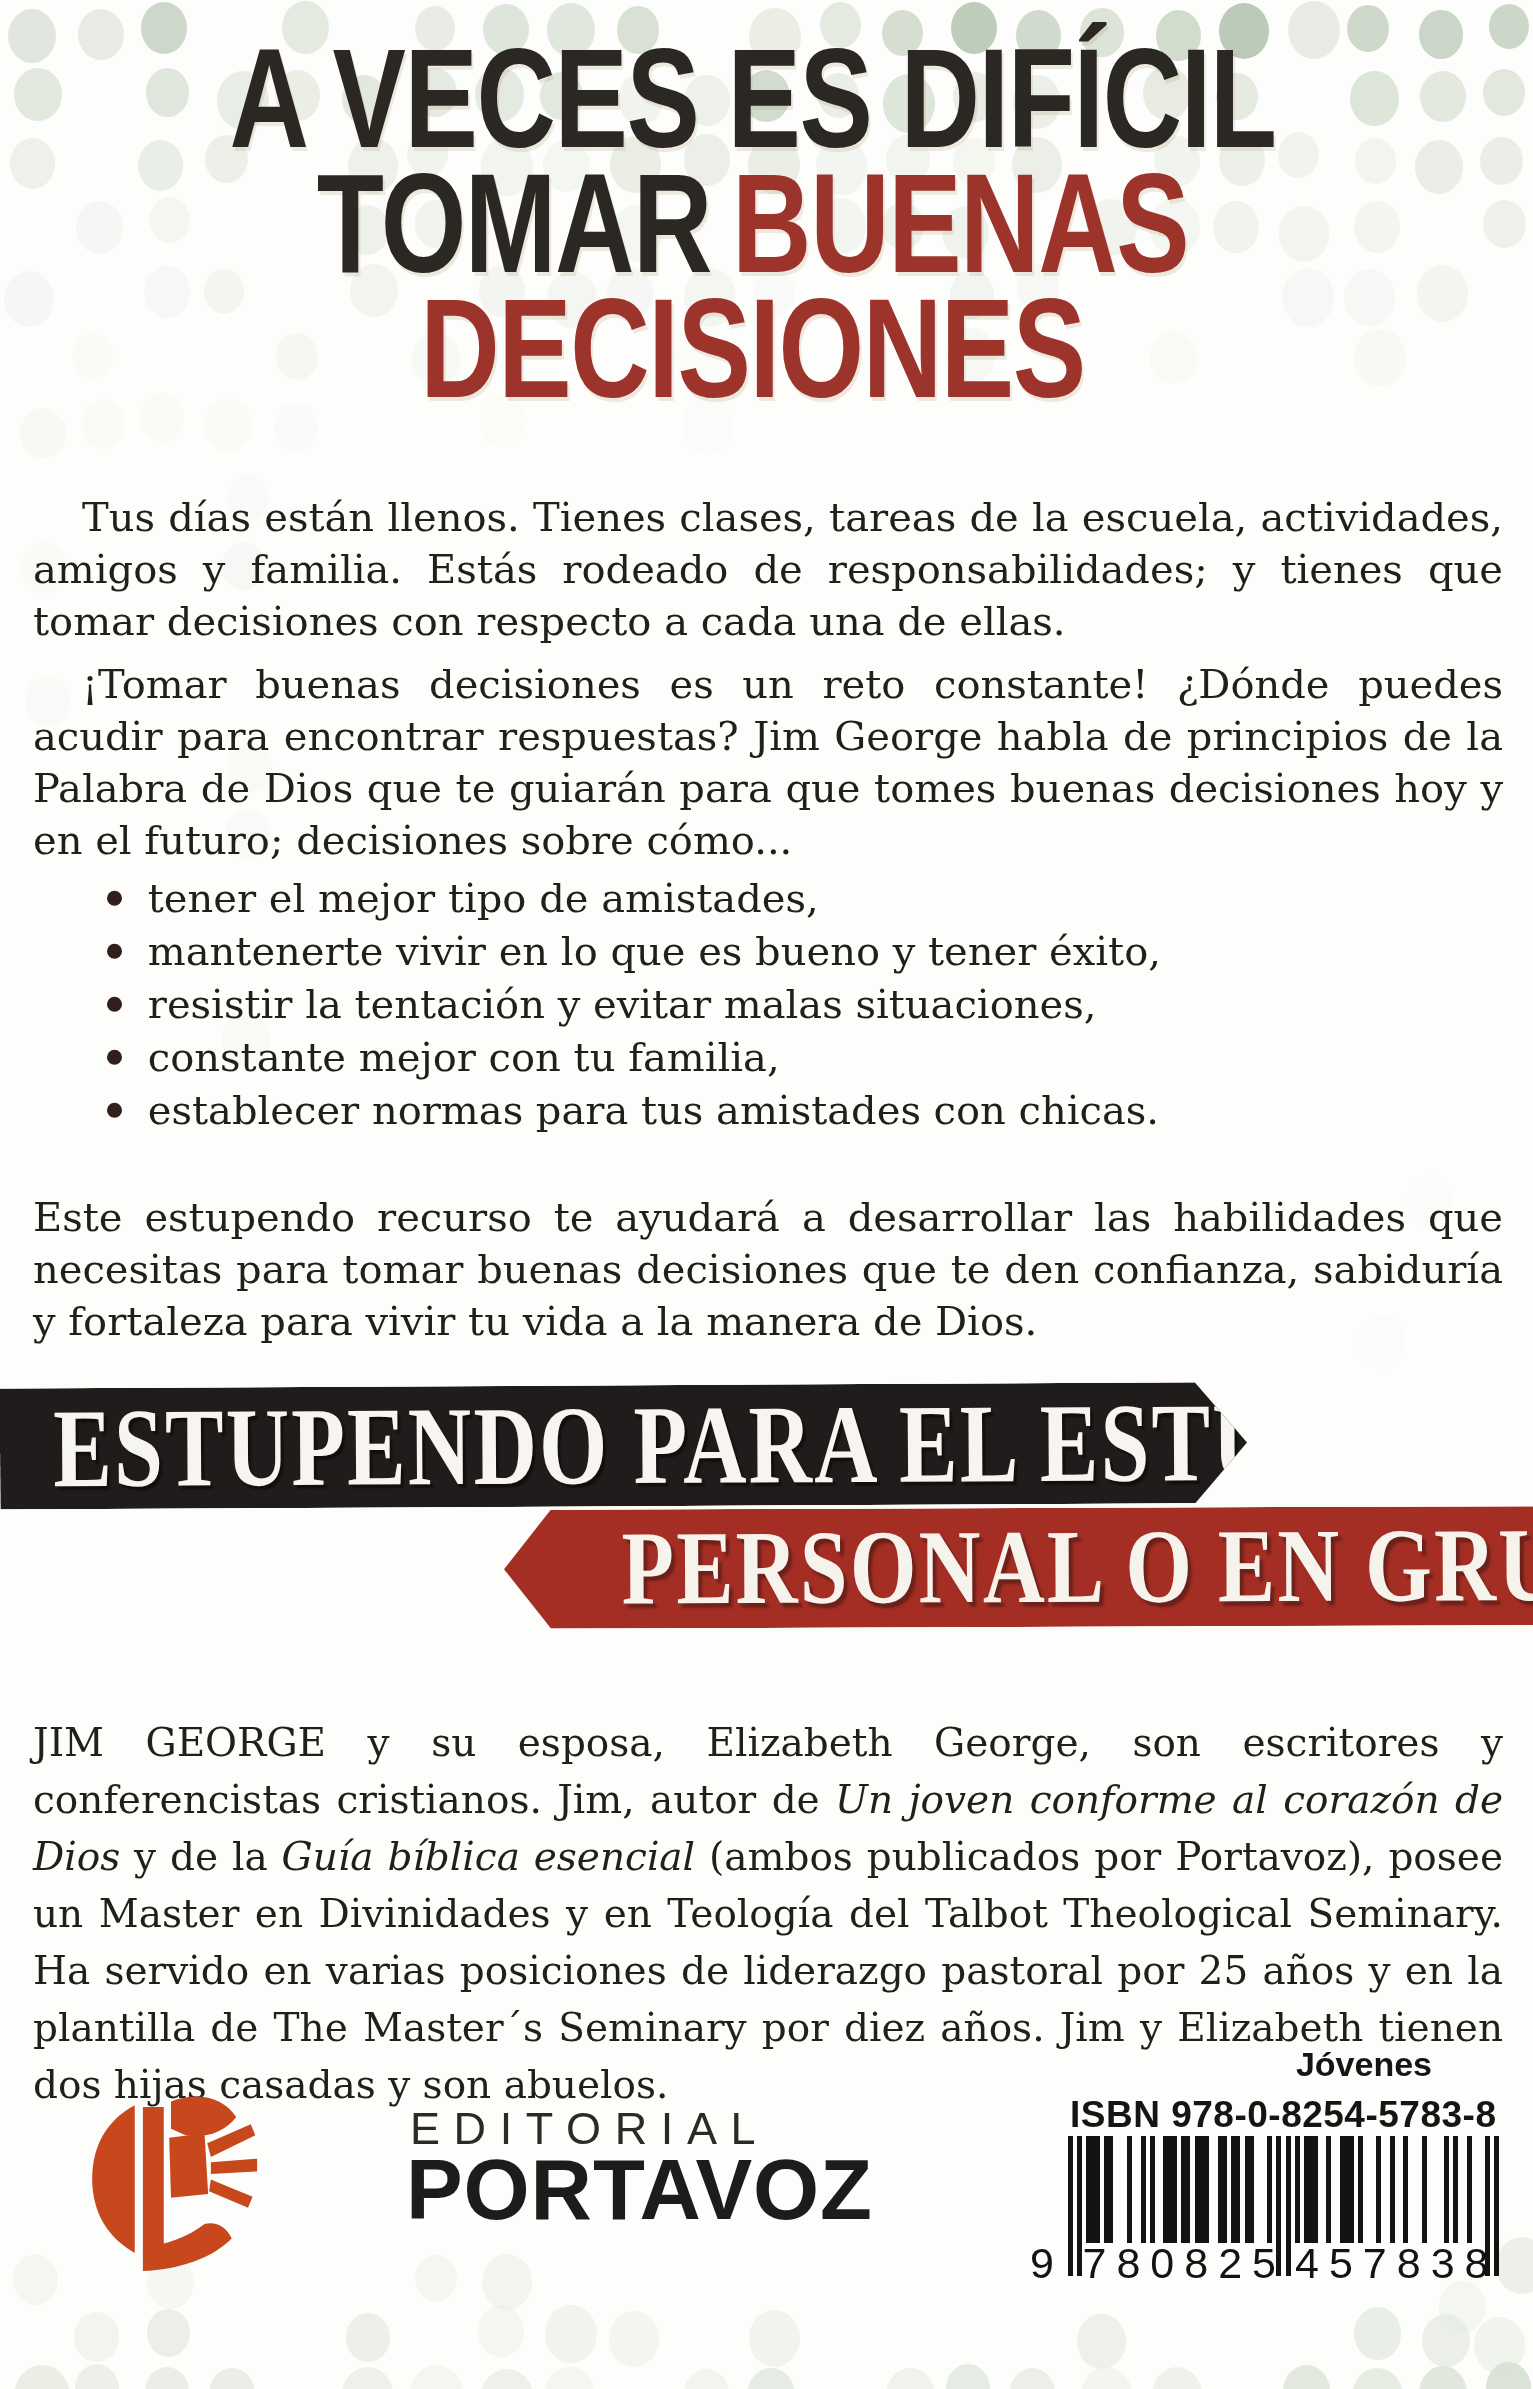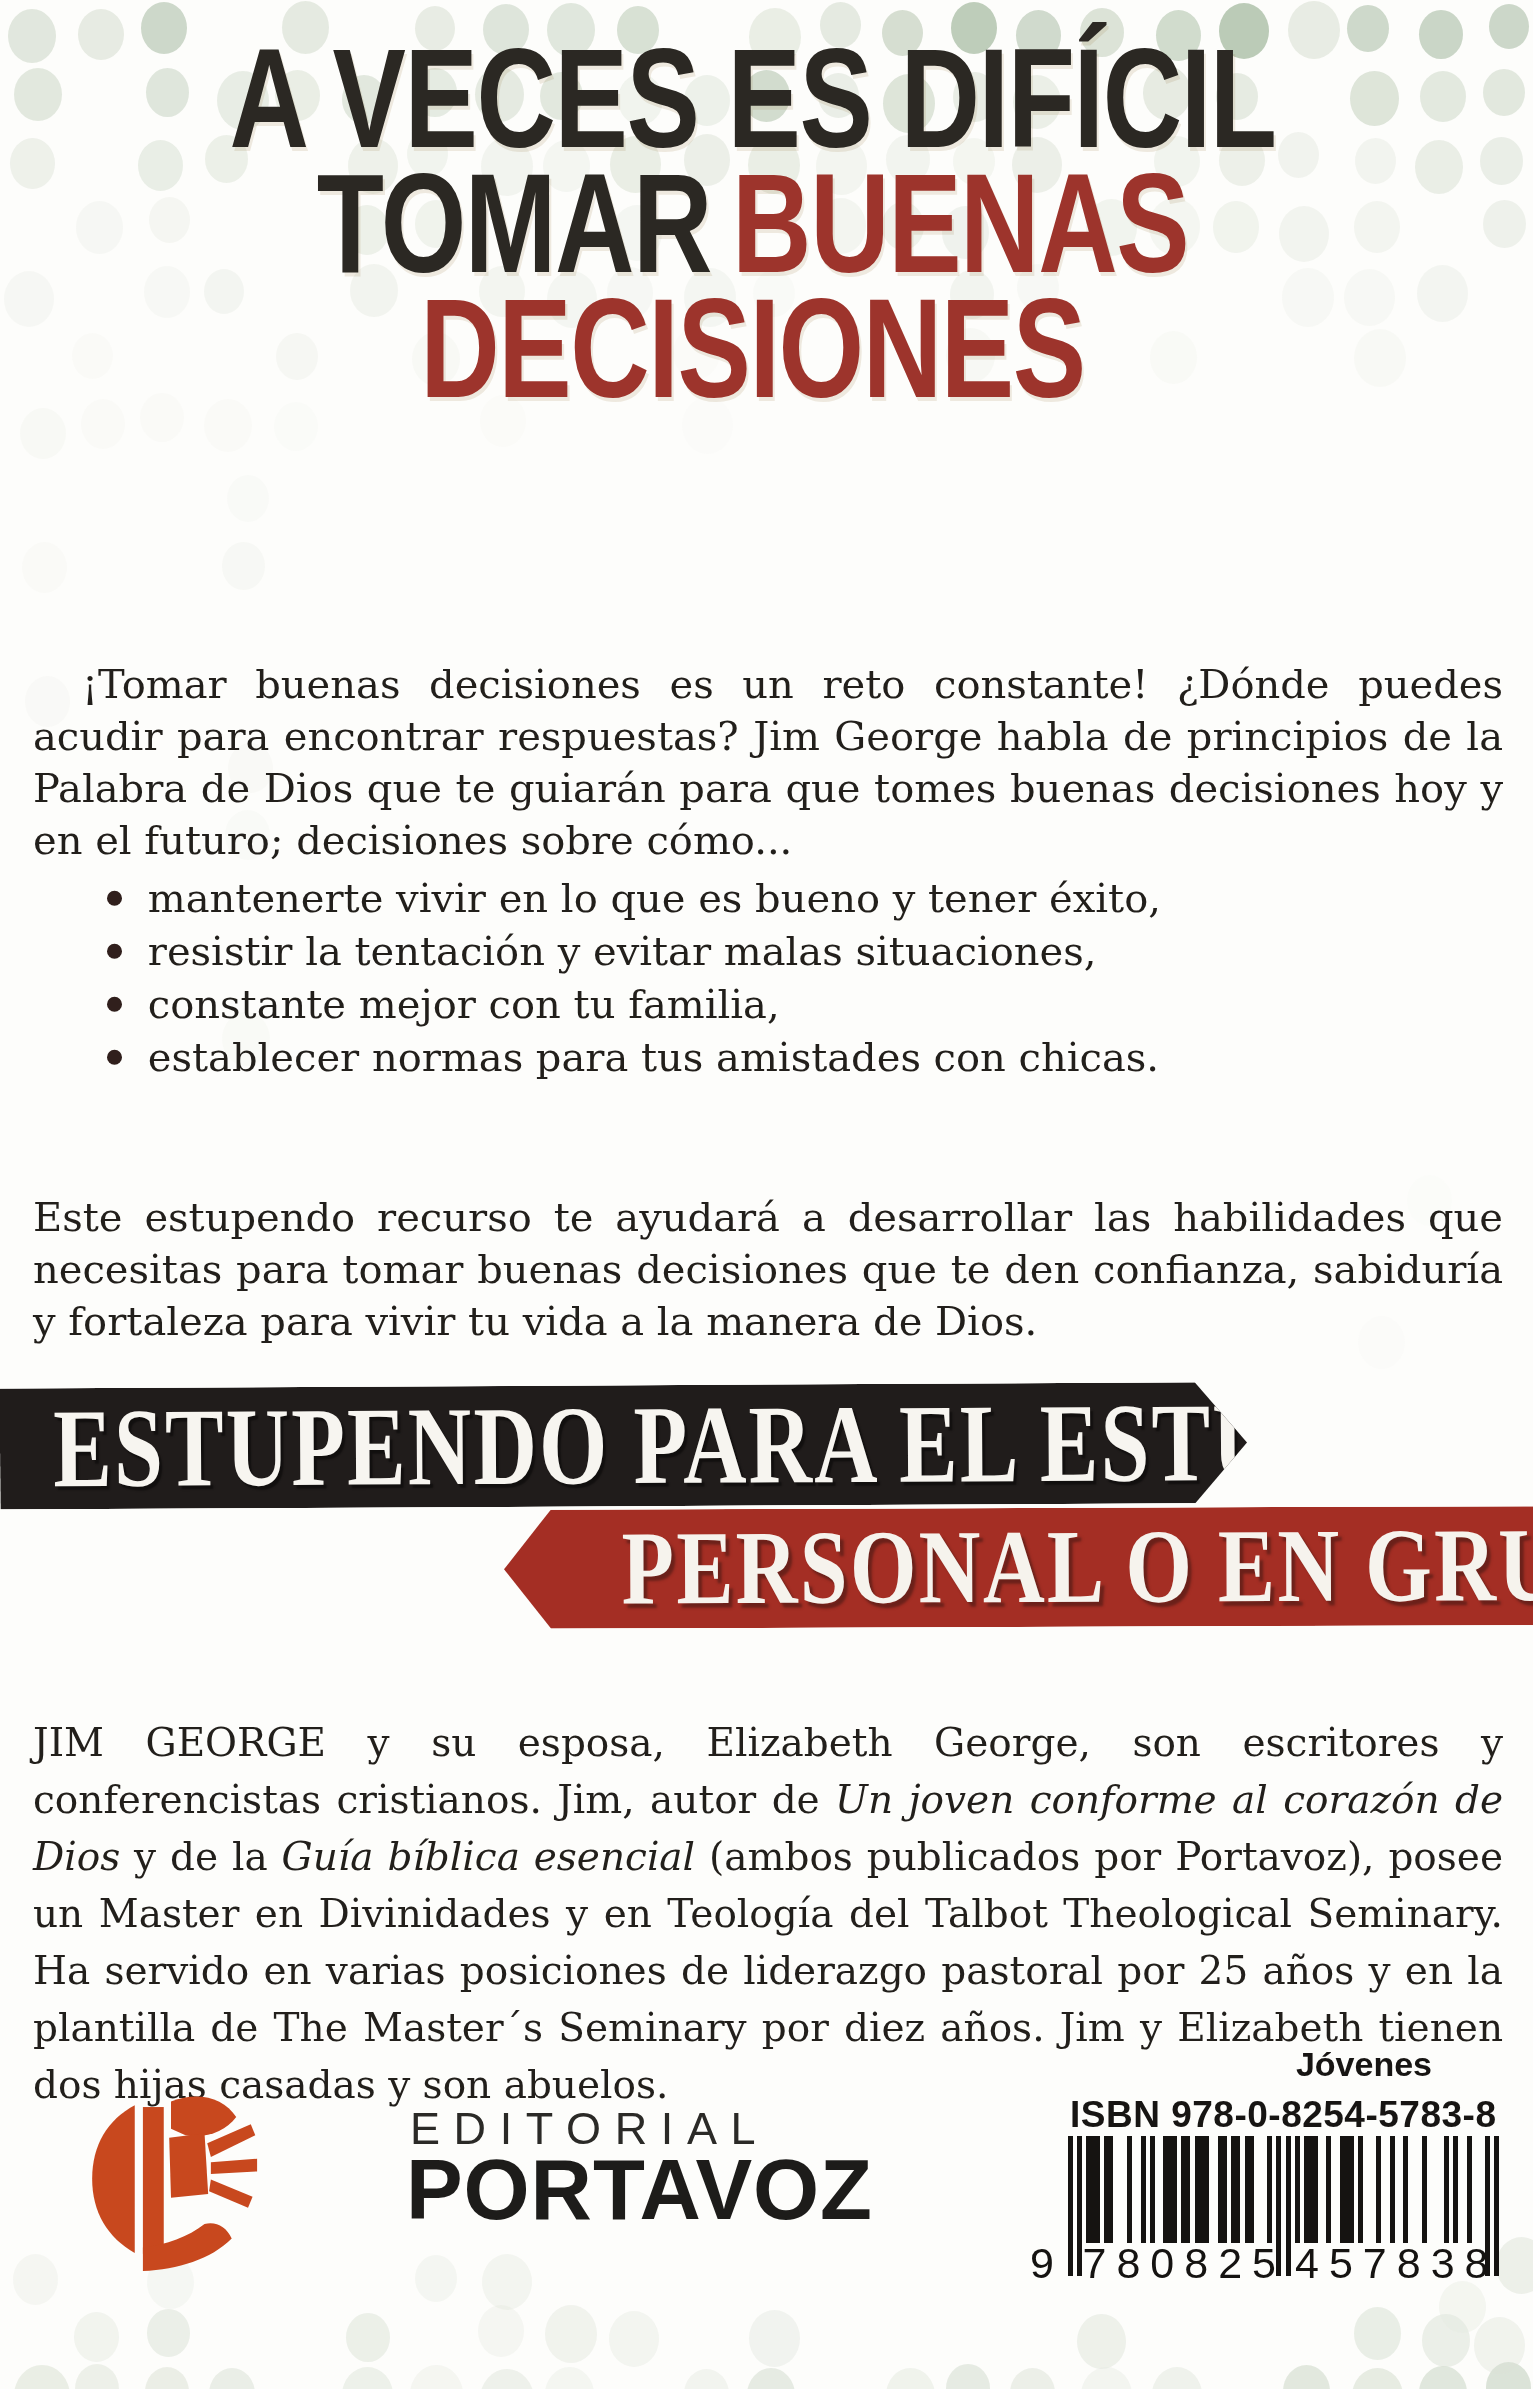--- a/index.html
+++ b/index.html
@@ -232,23 +232,28 @@
       <div class="dot" style="left: 1496px; top: 2237px; width: 51px; height: 57px; background: rgb(219, 226, 213); opacity: 0.47;"></div>
       <div class="dot" style="left: 1474px; top: 2317px; width: 51px; height: 57px; background: rgb(219, 226, 213); opacity: 0.37;"></div>
     </div>
 
   <div class="title-block">
     <span class="title-line">A VECES ES DIFÍCIL</span>
     <span class="title-line"><span class="gap-after">TOMAR</span><span class="title-red">BUENAS</span></span>
     <span class="title-line title-red">DECISIONES</span>
   </div>
 
+  <p id="para1" class="para indented">Tus días están llenos. Tienes clases, tareas de la escuela, actividades, amigos y familia. Estás rodeado de responsabilidades; y tienes que tomar decisiones con respecto a cada una de ellas.</p>
   <p id="para2" class="para indented">¡Tomar buenas decisiones es un reto constante! ¿Dónde puedes acudir para encontrar respuestas? Jim George habla de principios de la Palabra de Dios que te guiarán para que tomes buenas decisiones hoy y en el futuro; decisiones sobre cómo...</p>
 
   <ul class="bullet-list">
+    <li class="bullet-item">
+        <span class="bullet-glyph"></span>
+        <span>tener el mejor tipo de amistades,</span>
+      </li>
     <li class="bullet-item">
         <span class="bullet-glyph"></span>
         <span>mantenerte vivir en lo que es bueno y tener éxito,</span>
       </li>
     <li class="bullet-item">
         <span class="bullet-glyph"></span>
         <span>resistir la tentación y evitar malas situaciones,</span>
       </li>
     <li class="bullet-item">
         <span class="bullet-glyph"></span>

